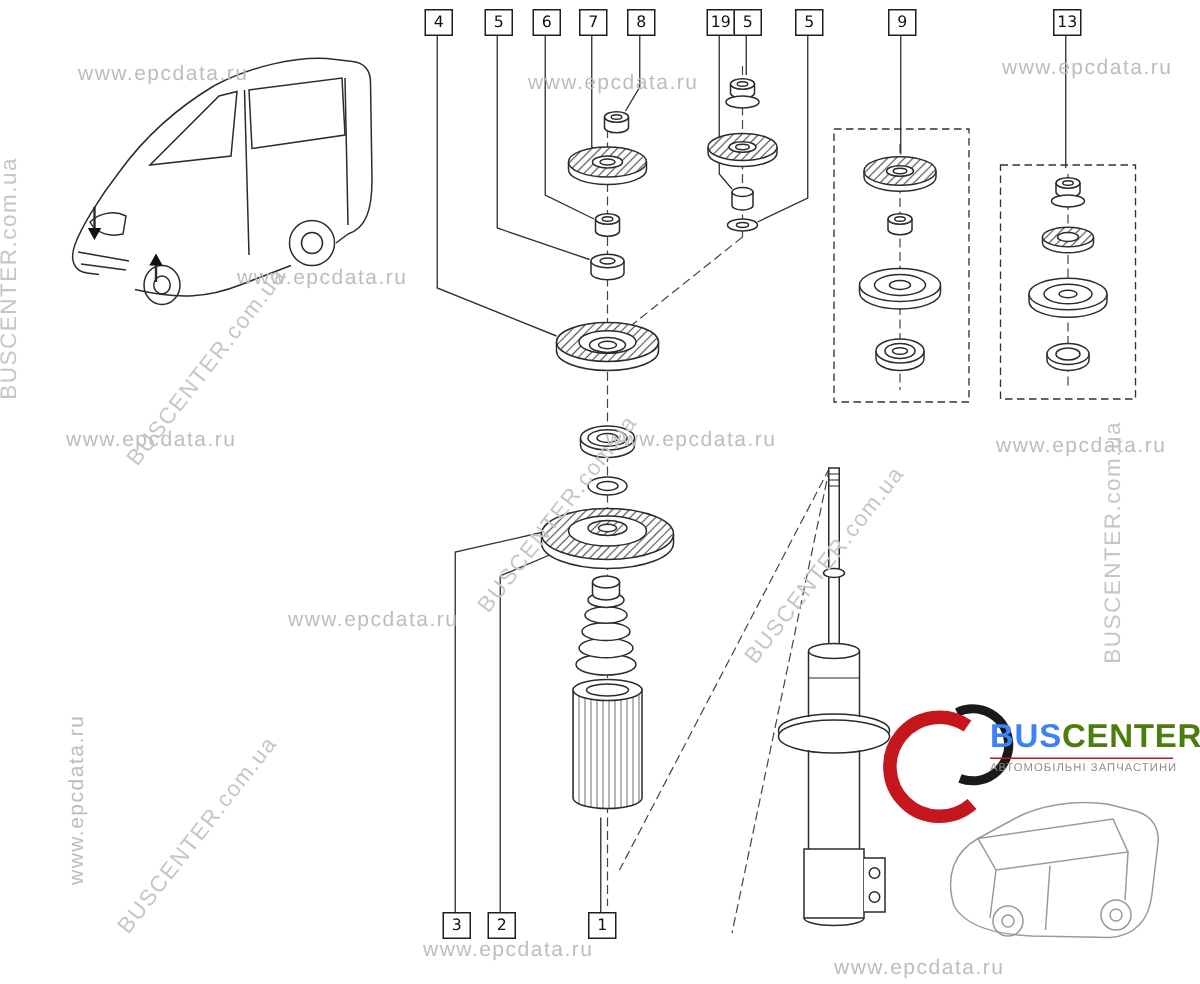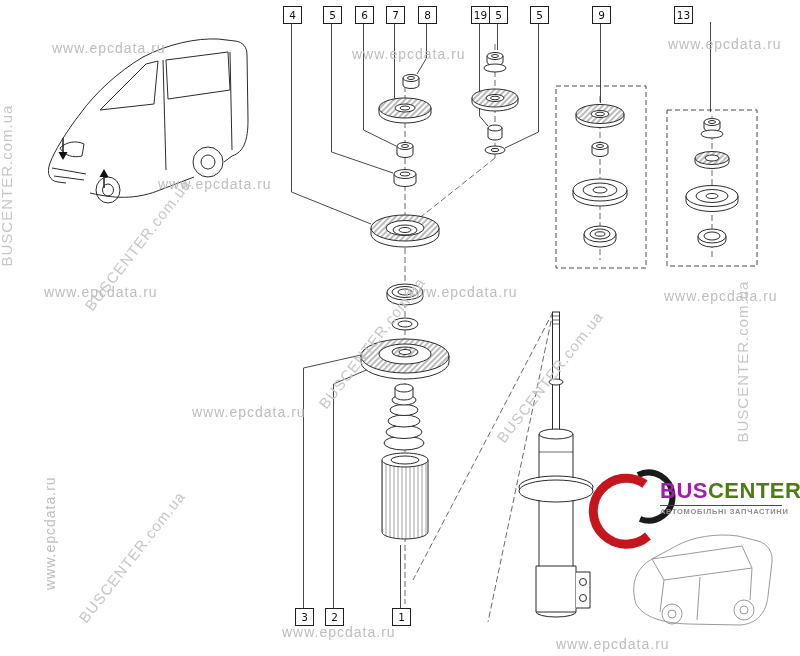--- a/index.html
+++ b/index.html
@@ -10,24 +10,24 @@
            display:flex;align-items:center;justify-content:center;
            font:10.5px "DejaVu Sans",sans-serif;color:#111;z-index:5}
   .wm{position:absolute;white-space:nowrap;pointer-events:none;z-index:1;
       font-family:"Liberation Sans",sans-serif;color:#bdbdbd}
   .epc{font-size:14px;letter-spacing:1px}
   .bus{font-size:15px;letter-spacing:1px;color:#c6c6c6}
   .rot-diag{transform:rotate(-52deg);transform-origin:0 50%}
   .rot-vert{transform:rotate(-90deg);transform-origin:0 50%}
   .logo-text{position:absolute;left:660px;top:480px;z-index:4;
              font-weight:bold;font-size:22px;letter-spacing:.5px;line-height:1}
-  .brand-bus{color:#a21caf}
+  .brand-bus{color:#3b82f6}
   .brand-center{color:#4d7c0f}
   .logo-rule{width:122px;height:1px;background:#c4161c;margin-top:3px}
-  .logo-tagline{font-size:7.5px;font-weight:bold;color:#8d8d8d;letter-spacing:.7px;margin-top:2px}
+  .logo-tagline{font-size:7.5px;font-weight:normal;color:#8d8d8d;letter-spacing:.7px;margin-top:2px}
 </style>
 </head>
 <body>
 
 <div id="canvas">
 
   <div class="wm epc" style="left:52px;top:40px">www.epcdata.ru</div>
   <div class="wm epc" style="left:352px;top:46px">www.epcdata.ru</div>
   <div class="wm epc" style="left:668px;top:36px">www.epcdata.ru</div>
   <div class="wm bus rot-vert" style="left:6px;top:258px">BUSCENTER.com.ua</div>
@@ -266,21 +266,21 @@
 
   <div class="callout" style="left:283px;top:6px">4</div>
   <div class="callout" style="left:323px;top:6px">5</div>
   <div class="callout" style="left:355px;top:6px">6</div>
   <div class="callout" style="left:386px;top:6px">7</div>
   <div class="callout" style="left:418px;top:6px">8</div>
   <div class="callout" style="left:471px;top:6px">19</div>
   <div class="callout" style="left:489px;top:6px">5</div>
   <div class="callout" style="left:530px;top:6px">5</div>
   <div class="callout" style="left:592px;top:6px">9</div>
-  <div class="callout" style="left:674px;top:6px">13</div>
+  <div class="callout" style="left:702px;top:6px">13</div>
   <div class="callout" style="left:295px;top:608px">3</div>
   <div class="callout" style="left:325px;top:608px">2</div>
   <div class="callout" style="left:392px;top:608px">1</div>
 
   <div class="logo-text">
     <span class="brand-bus">BUS</span><span class="brand-center">CENTER</span>
     <div class="logo-rule"></div>
     <div class="logo-tagline">АВТОМОБІЛЬНІ ЗАПЧАСТИНИ</div>
   </div>
 

